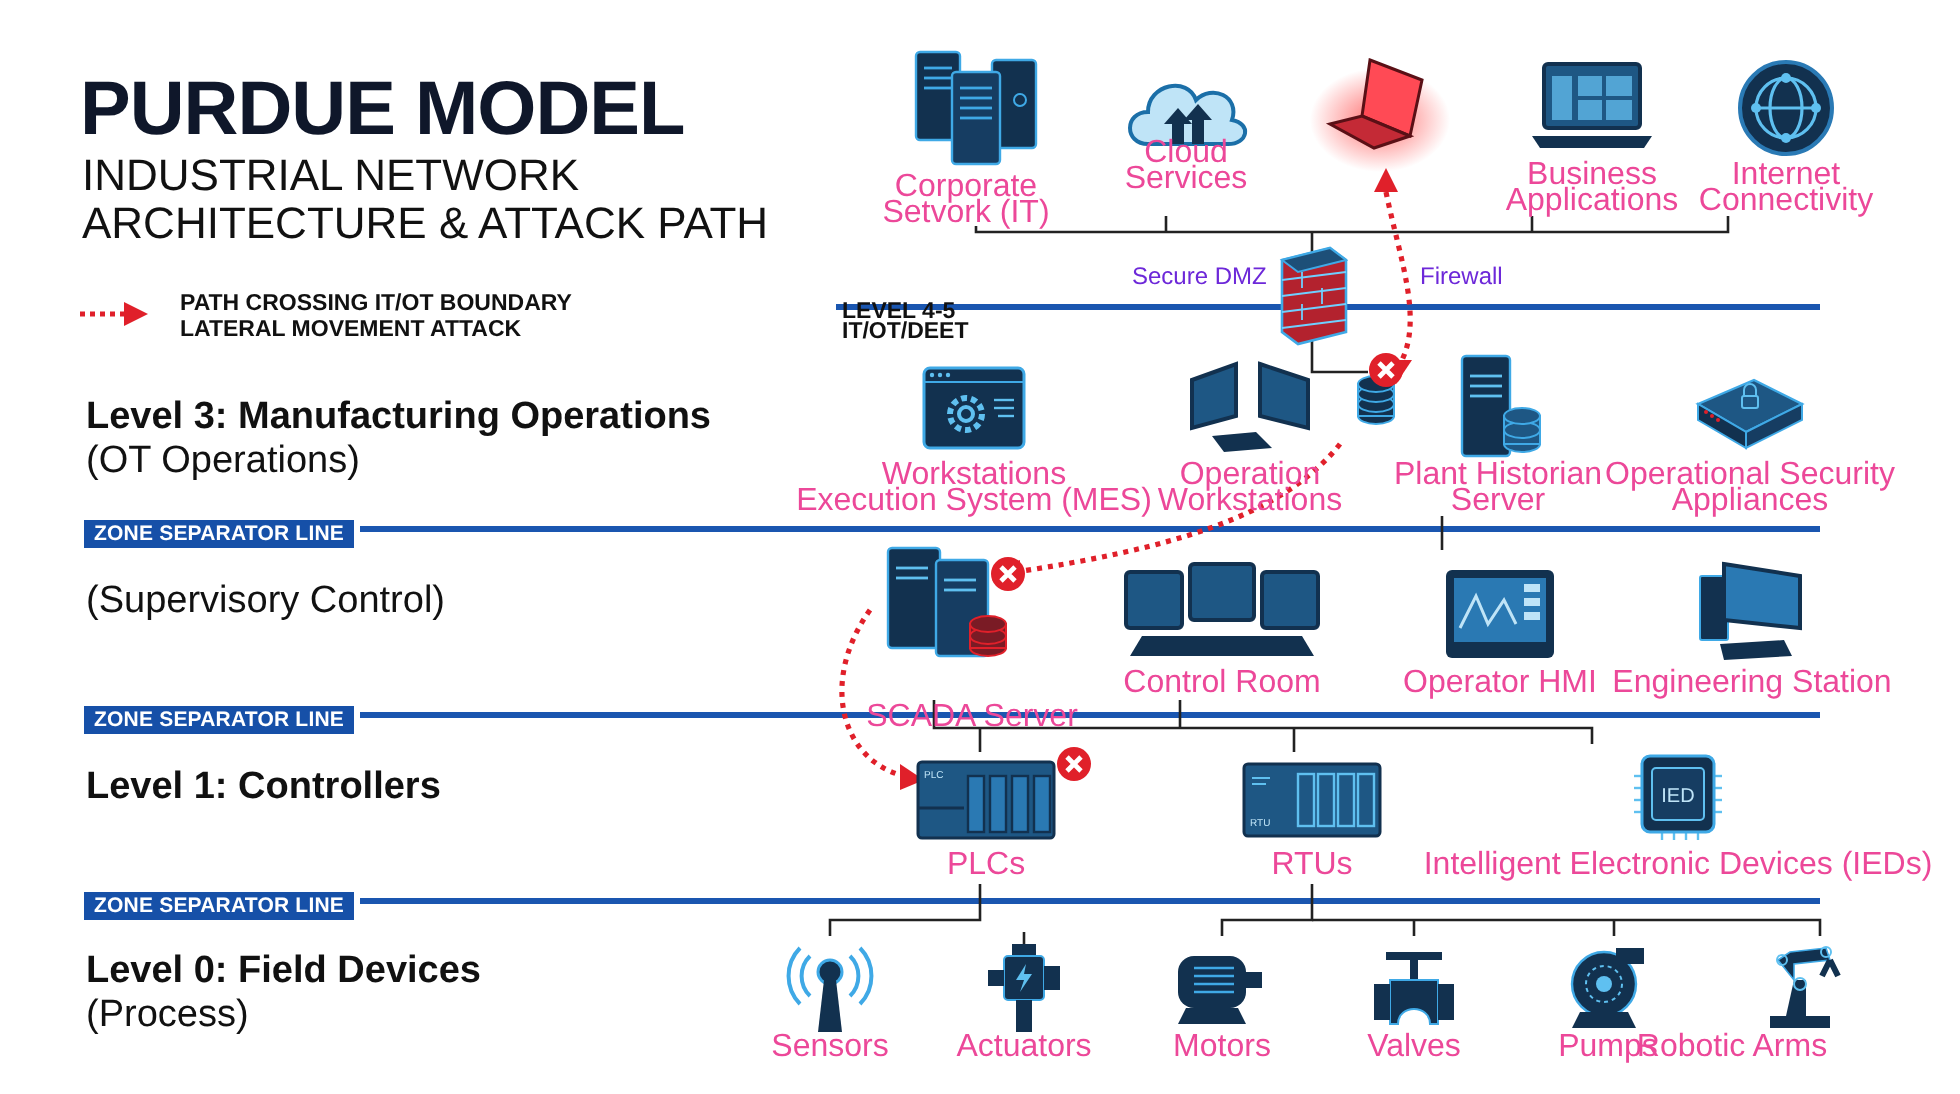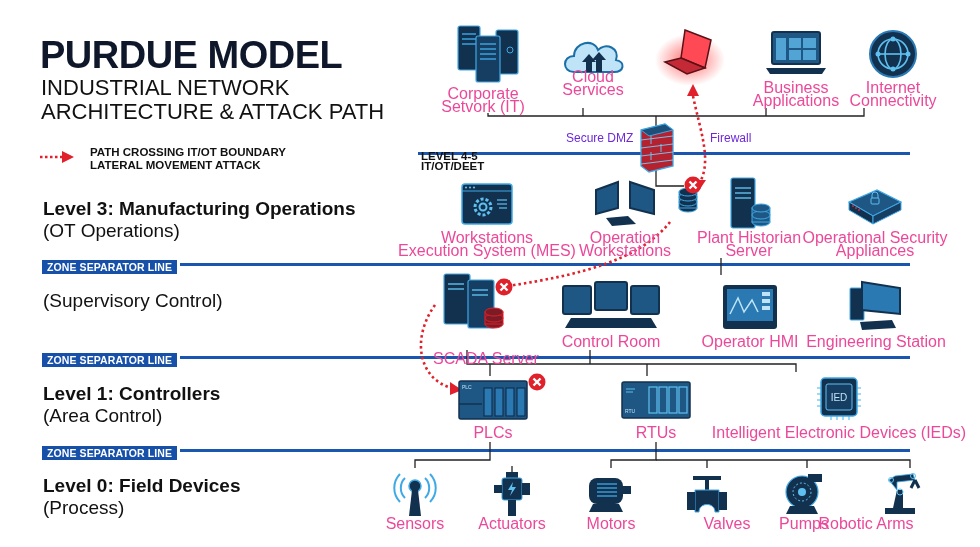--- a/index.html
+++ b/index.html
@@ -42,21 +42,20 @@
 
 <div class="abs" style="left:43px; top:198px;">
   <div class="level-title">Level 3: Manufacturing Operations</div>
   <div class="level-sub">(OT Operations)</div>
 </div>
 <div class="abs" style="left:43px; top:290px;">
   <div class="level-sub">(Supervisory Control)</div>
 </div>
 <div class="abs" style="left:43px; top:383px;">
   <div class="level-title">Level 1: Controllers</div>
-  <div class="level-sub">(Area Control)</div>
 </div>
 <div class="abs" style="left:43px; top:475px;">
   <div class="level-title">Level 0: Field Devices</div>
   <div class="level-sub">(Process)</div>
 </div>
 
 <div class="abs hline" style="left:418px; top:152px; width:492px;"></div>
 <div class="abs boldtxt" style="left:421px; top:150px;">LEVEL 4-5</div>
 <div class="abs boldtxt" style="left:421px; top:160px;">IT/OT/DEET</div>
 
@@ -474,21 +473,21 @@
 
 <div class="abs icon" style="left:707px; top:474px;">
   <svg width="40" height="40" viewBox="0 0 40 40">
     <rect x="6" y="2" width="28" height="4" fill="#12314f"></rect>
     <rect x="18" y="6" width="4" height="10" fill="#12314f"></rect>
     <path d="M8 16 H32 V38 H28 C28 28 12 28 12 38 H8 Z" fill="#12314f" stroke="#3fa9e6"></path>
     <rect x="0" y="18" width="8" height="18" fill="#12314f"></rect>
     <rect x="32" y="18" width="8" height="18" fill="#12314f"></rect>
   </svg>
 </div>
-<div class="abs node-label" style="left:707px; top:517px;margin-left:20px;">Valves</div>
+<div class="abs node-label" style="left:707px; top:517px;">Valves</div>
 
 <div class="abs icon" style="left:804px; top:472px;">
   <svg width="40" height="44" viewBox="0 0 40 44">
     <circle cx="18" cy="20" r="16" fill="#12314f" stroke="#3fa9e6" stroke-width="1.2"></circle>
     <rect x="24" y="2" width="14" height="8" fill="#12314f"></rect>
     <circle cx="18" cy="20" r="9" fill="none" stroke="#5fc0f0" stroke-dasharray="2 2"></circle>
     <circle cx="18" cy="20" r="4" fill="#5fc0f0"></circle>
     <polygon points="6,34 30,34 34,42 2,42" fill="#12314f"></polygon>
   </svg>
 </div>

